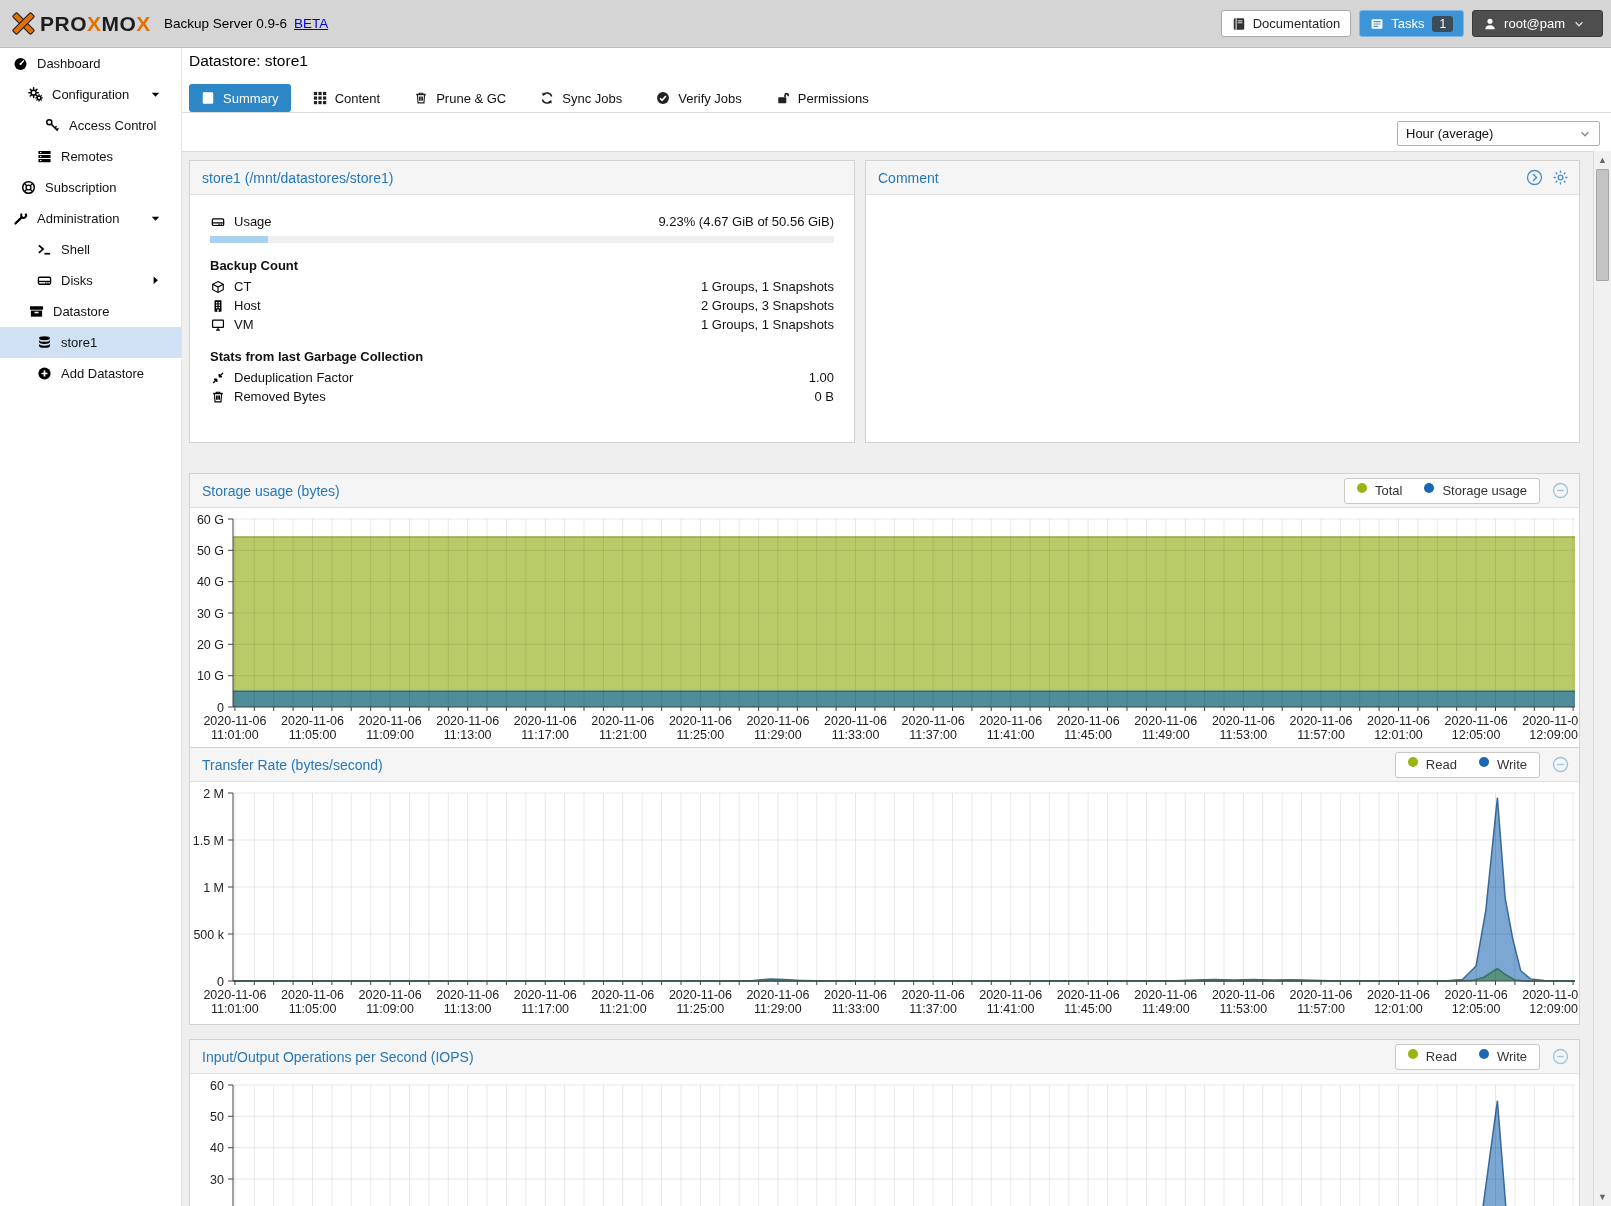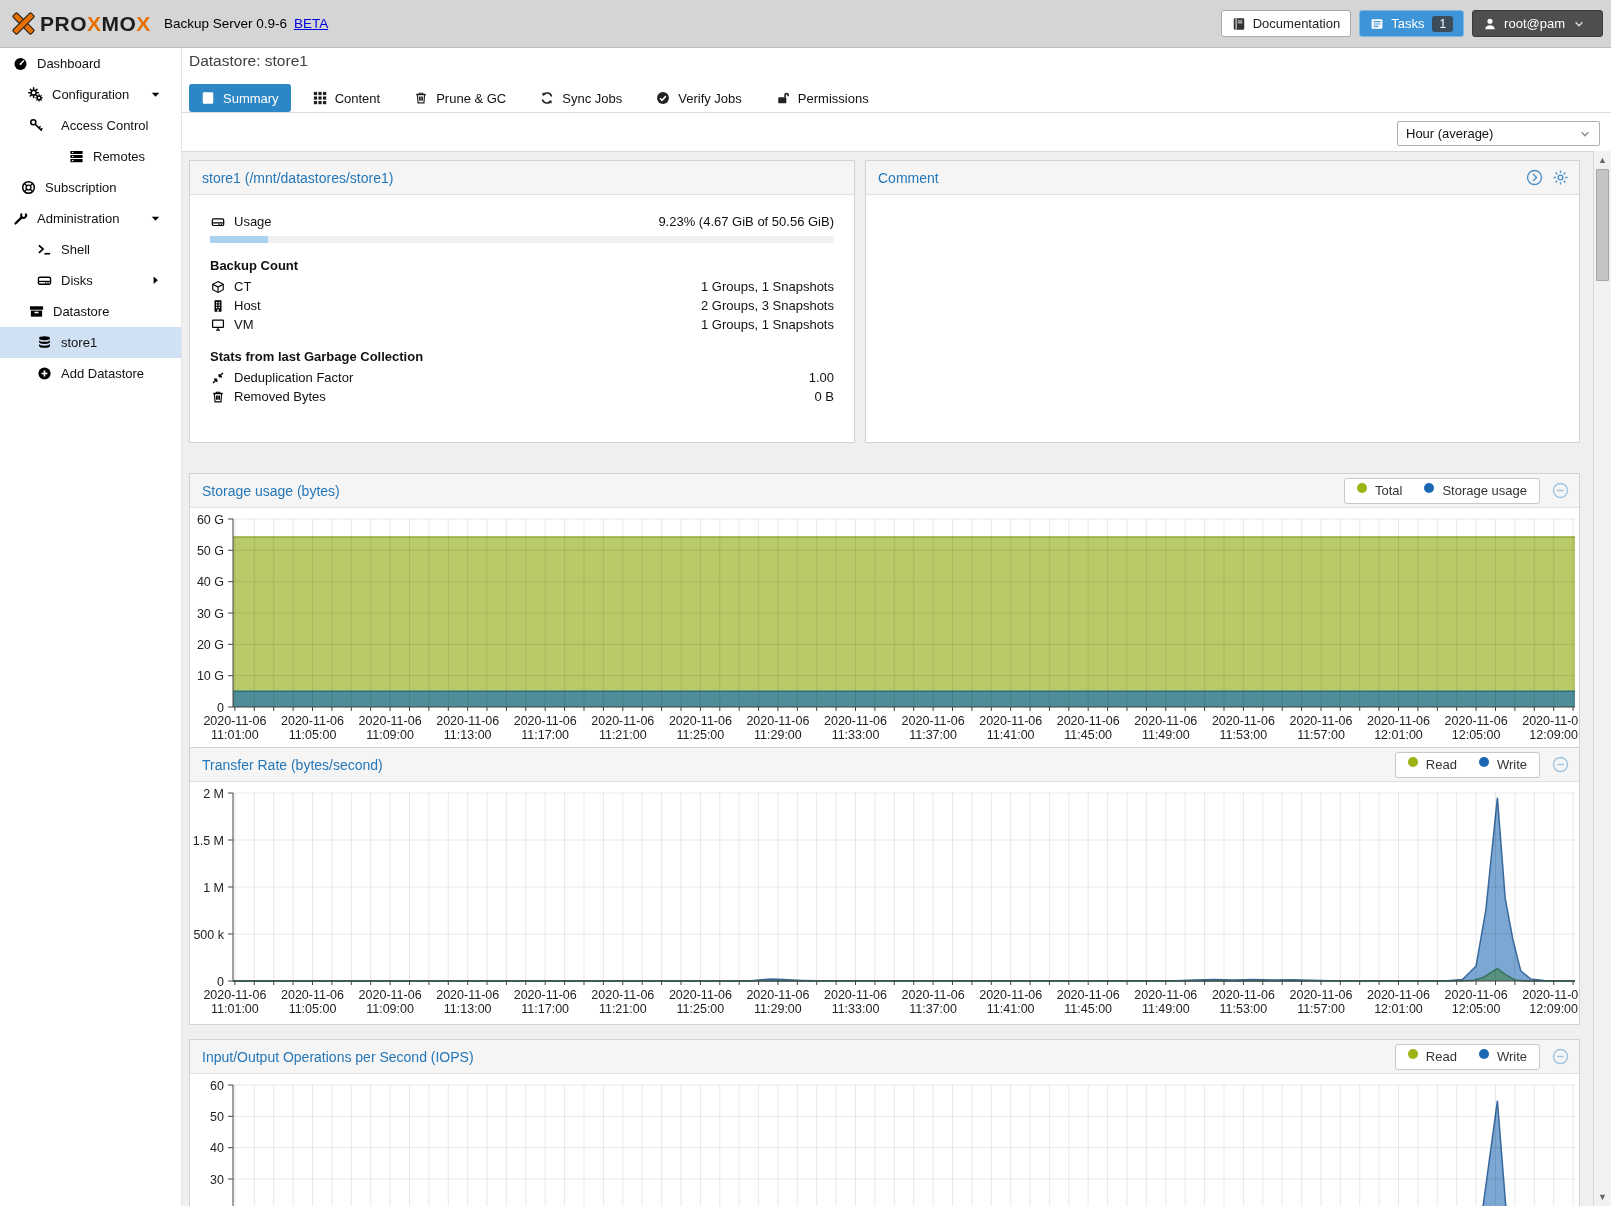--- a/index.html
+++ b/index.html
@@ -33,21 +33,21 @@
   .sidebar{position:absolute;top:47px;left:0;width:181px;bottom:0;background:#fff;
            border-right:1px solid #e4e4e4;z-index:20;padding-top:1px}
   .side-item{position:relative;height:31px;display:flex;align-items:center;cursor:pointer;box-sizing:border-box}
   .side-item .icn{width:17px;margin-right:8px;color:#000}
   .side-item .icn svg{width:15px;height:15px}
   .side-item.selected{background:#cfe1f2}
   .side-caret{position:absolute;right:9px;color:#8a8a8a}
   .side-caret svg{width:12px;height:12px}
 
   
-  .page-title{position:absolute;left:189px;top:52px;font-size:15.5px;color:#404040}
+  .page-title{position:absolute;left:189px;top:52px;font-size:15.5px;color:#000000}
   .tabs{position:absolute;left:189px;top:84px;display:flex;gap:10px;z-index:5}
   .tab{height:28px;display:flex;align-items:center;gap:8px;padding:0 12px;border-radius:3px;
        font-size:13px;cursor:pointer;color:#111}
   .tab .icn{color:#222}
   .tab .icn svg{width:14px;height:14px}
   .tab.active{background:#2d86c5;color:#fff}
   .tab.active .icn{color:#fff}
   .tab-sep{position:absolute;left:181px;right:0;top:112px;height:1px;background:#dcdcdc}
   .range-select{position:absolute;right:11px;top:121px;width:203px;height:25px;background:#fff;
        border:1px solid #b0b0b0;border-radius:2px;display:flex;align-items:center;justify-content:space-between;
@@ -175,32 +175,32 @@
           </g>
         </svg>
       </span>
       <span>Configuration</span>
       <span class="icn side-caret">
         <svg viewBox="0 0 16 16" width="12" height="12">
           <path d="M4 6h8l-4 4.5z" fill="currentColor"></path>
         </svg>
       </span>
     </div>
-    <div class="side-item" style="padding-left: 28px; gap: 8px;">
+    <div class="side-item" style="padding-left: 44px;">
       <span class="icn">
         <svg viewBox="0 0 16 16" width="14" height="14">
           <g fill="none" stroke="currentColor" stroke-width="1.6">
             <circle cx="4.6" cy="4.6" r="2.7"></circle>
             <path d="M6.8 6.8l6.8 6.8M10.6 10.6l1.7-1.7M12.6 12.6l1.7-1.7"></path>
           </g>
         </svg>
       </span>
       <span>Access Control</span>
     </div>
-    <div class="side-item" style="padding-left: 36px; margin-left: 32px;">
+    <div class="side-item" style="padding-left: 36px;">
       <span class="icn">
         <svg viewBox="0 0 16 16" width="14" height="14">
           <g fill="currentColor">
             <rect x="1.5" y="2" width="13" height="3.4" rx=".6"></rect>
             <rect x="1.5" y="6.3" width="13" height="3.4" rx=".6"></rect>
             <rect x="1.5" y="10.6" width="13" height="3.4" rx=".6"></rect>
           </g>
           <g fill="#fff">
             <circle cx="4" cy="3.7" r=".8"></circle>
             <circle cx="4" cy="8" r=".8"></circle>

